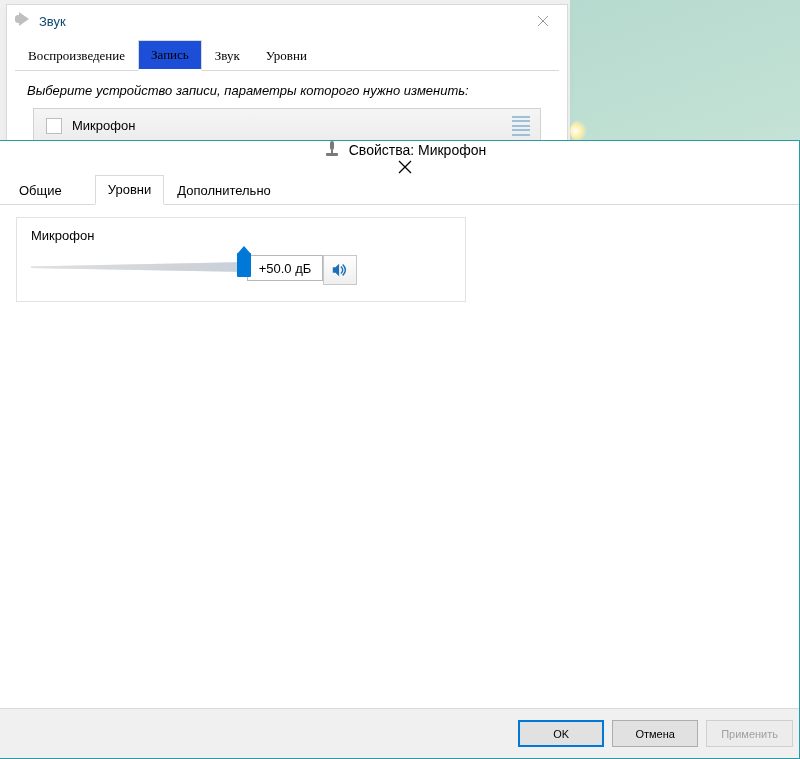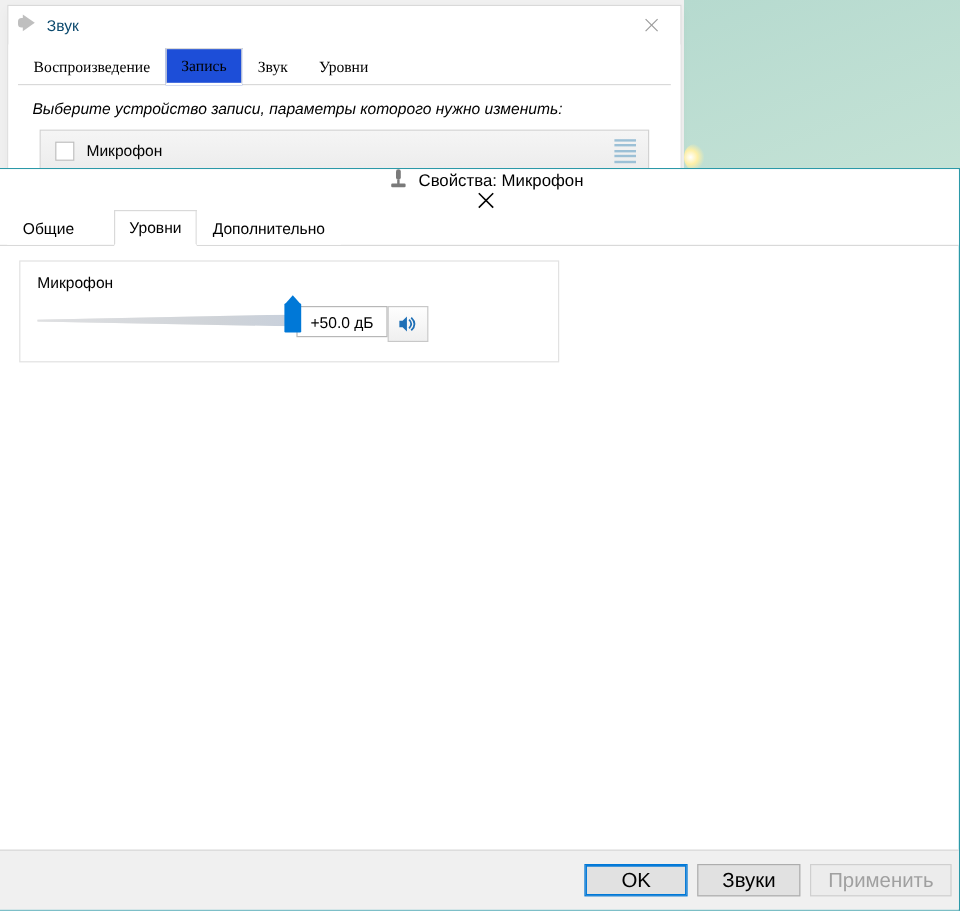--- a/index.html
+++ b/index.html
@@ -159,21 +159,21 @@
   .spk-svg { width:18px; height:18px; }
 
   
   .props-footer {
     height:50px; border-top:1px solid #d9d9d9; background:#f0f0f0;
     display:flex; align-items:center; justify-content:flex-end; gap:8px;
     padding:0 6px 0 0;
   }
   .btn {
     min-width:86px; height:27px; border:1px solid #adadad; background:#e1e1e1;
-    font-size:17px; cursor:pointer; padding:0 14px;
+    font-size:11px; cursor:pointer; padding:0 14px;
   }
   .btn.default { border:1px solid #0078d7; background:#e1e1e1; outline:1px solid #0078d7; outline-offset:-2px; box-shadow: inset 0 0 0 1px #0078d7;}
   .btn.disabled { color:#a0a0a0; background:#ececec; cursor:default; border-color:#cfcfcf;}
 </style>
 </head>
 <body>
 
 <div class="desktop">
   <div class="sun"></div>
 </div>
@@ -257,17 +257,17 @@
               <path d="M11 6 q4 4 0 8" stroke="#1e6fb6" fill="none" stroke-width="1.6"></path>
               <path d="M13 4 q6 6 0 12" stroke="#1e6fb6" fill="none" stroke-width="1.6"></path>
             </svg>
           </div>
         </div>
       </div>
     </div>
 
     <div class="props-footer">
       <button class="btn default">OK</button>
-      <button class="btn">Звуки</button>
+      <button class="btn">Отмена</button>
       <button class="btn disabled">Применить</button>
     </div>
   </div>
 </div>
 
 </body></html>

